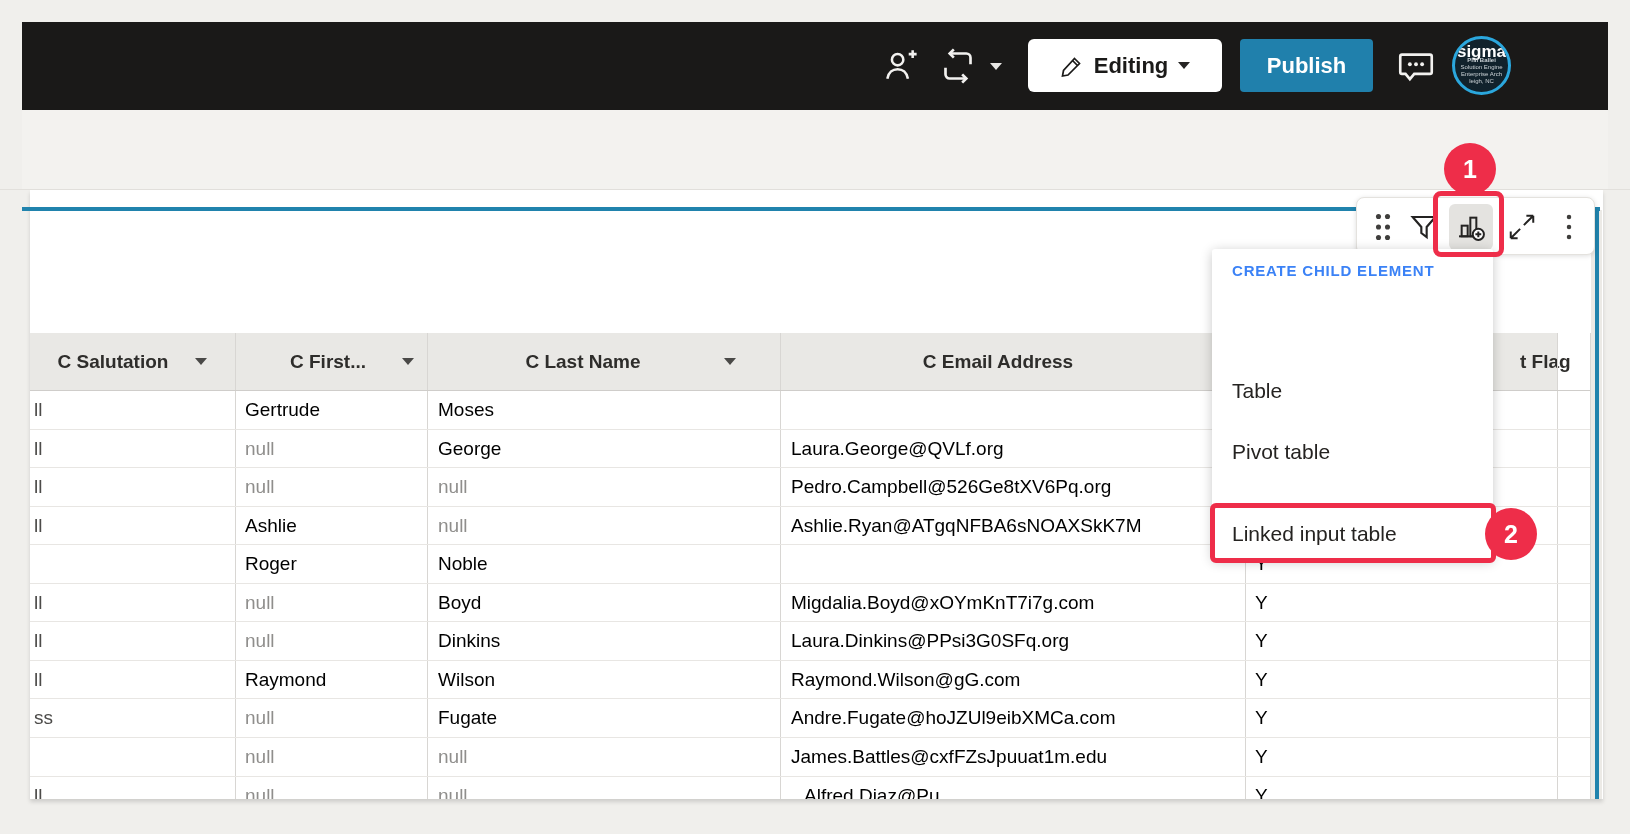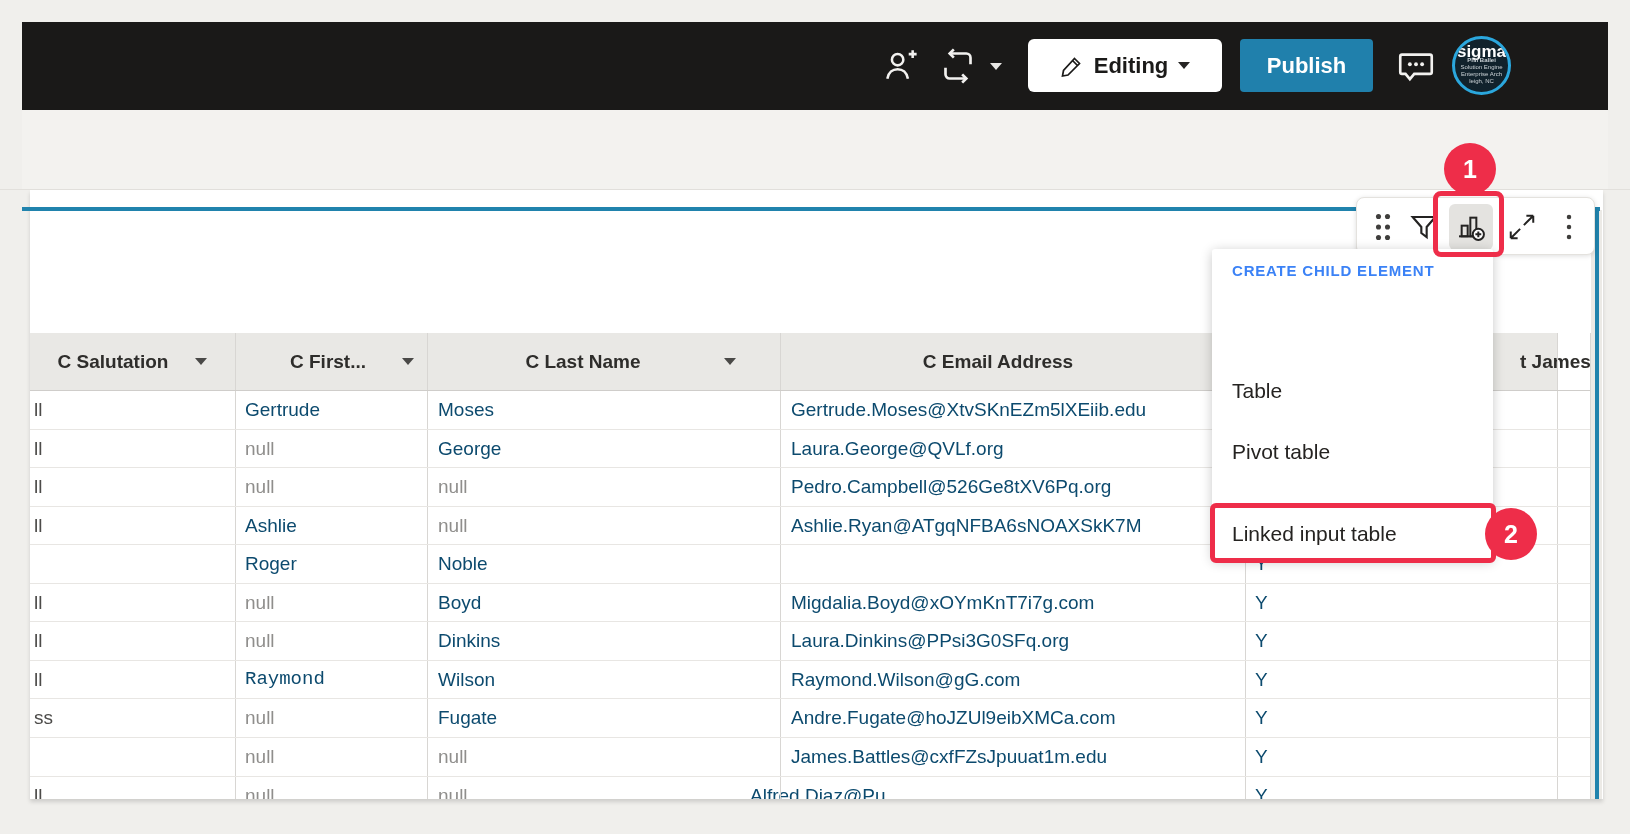--- a/index.html
+++ b/index.html
@@ -36,21 +36,21 @@
   #scrollstrip{left:1561px;top:20px;width:11px;height:589px;background:#eceae6;}
 
   .hdrbg{left:0;top:143px;width:1527px;height:57px;background:#e9e8e5;}
   .hdr-label{position:absolute;top:143px;height:57px;line-height:57px;font-size:19px;font-weight:bold;color:#2e2d2b;
      transform:translateX(-50%);white-space:nowrap;}
   .hdr-caret{position:absolute;top:168px;width:0;height:0;border-left:6px solid transparent;
      border-right:6px solid transparent;border-top:7px solid #4a4947;}
   .vline{position:absolute;top:143px;width:1px;height:466px;background:#d8d6d3;}
   .hline{position:absolute;left:0;width:1560px;height:1px;background:#e8e6e3;}
   .row{position:absolute;left:0;width:1560px;height:39px;}
-  .cell{position:absolute;top:0;height:39px;line-height:39px;font-size:19px;color:#0c4a6e;white-space:nowrap;}
+  .cell{position:absolute;top:0;height:39px;line-height:39px;font-size:19px;color:#000000;white-space:nowrap;}
   .cell.nul{color:#8f8e8c;}
   .cell.tail{color:#4c4b49;}
 
   
   #el-toolbar{left:1356px;top:197px;width:239px;height:58px;background:#fff;border:1px solid #e4e2de;
      box-sizing:border-box;border-radius:8px;box-shadow:0 1px 5px rgba(0,0,0,.13);z-index:6;
      display:flex;align-items:center;}
   .tool{position:absolute;top:0;height:58px;display:flex;align-items:center;justify-content:center;cursor:pointer;}
   #chart-chip{position:absolute;left:92px;top:6px;width:44px;height:46px;background:#e4e3e0;border-radius:6px;
      display:flex;align-items:center;justify-content:center;cursor:pointer;}
@@ -125,28 +125,27 @@
 <div class="abs" id="canvas">
   <div class="abs hdrbg"></div>
 
   <div class="hdr-label" style="left:83px">C Salutation</div>
   <div class="hdr-caret" style="left:165px"></div>
   <div class="hdr-label" style="left:298px">C First...</div>
   <div class="hdr-caret" style="left:372px"></div>
   <div class="hdr-label" style="left:553px">C Last Name</div>
   <div class="hdr-caret" style="left:694px"></div>
   <div class="hdr-label" style="left:968px">C Email Address</div>
-  <div class="hdr-label" style="left:1490px;transform:none;">t James</div>
+  <div class="hdr-label" style="left:1490px;transform:none;">t Flag</div>
 
   <div id="rows-host">
       <div class="row" style="top: 200px;">
         <div class="cell tail" style="left: 4px;">ll</div>
         <div class="cell" style="left: 215px;">Gertrude</div>
         <div class="cell" style="left: 408px;">Moses</div>
-        <div class="cell" style="left: 761px;">Gertrude.Moses@XtvSKnEZm5lXEiib.edu</div>
         <div class="cell" style="left: 1225px;">Y</div>
       </div>
       <div class="row" style="top: 238.55px;">
         <div class="cell tail" style="left: 4px;">ll</div>
         <div class="cell nul" style="left: 215px;">null</div>
         <div class="cell" style="left: 408px;">George</div>
         <div class="cell" style="left: 761px;">Laura.George@QVLf.org</div>
         <div class="cell" style="left: 1225px;">Y</div>
       </div>
       <div class="row" style="top: 277.1px;">
@@ -177,21 +176,21 @@
       </div>
       <div class="row" style="top: 431.3px;">
         <div class="cell tail" style="left: 4px;">ll</div>
         <div class="cell nul" style="left: 215px;">null</div>
         <div class="cell" style="left: 408px;">Dinkins</div>
         <div class="cell" style="left: 761px;">Laura.Dinkins@PPsi3G0SFq.org</div>
         <div class="cell" style="left: 1225px;">Y</div>
       </div>
       <div class="row" style="top: 469.85px;">
         <div class="cell tail" style="left: 4px;">ll</div>
-        <div class="cell" style="left: 215px; font-family: Liberation Mono, monospace;">Raymond</div>
+        <div class="cell" style="left: 215px;">Raymond</div>
         <div class="cell" style="left: 408px;">Wilson</div>
         <div class="cell" style="left: 761px;">Raymond.Wilson@gG.com</div>
         <div class="cell" style="left: 1225px;">Y</div>
       </div>
       <div class="row" style="top: 508.4px;">
         <div class="cell tail" style="left: 4px;">ss</div>
         <div class="cell nul" style="left: 215px;">null</div>
         <div class="cell" style="left: 408px;">Fugate</div>
         <div class="cell" style="left: 761px;">Andre.Fugate@hoJZUl9eibXMCa.com</div>
         <div class="cell" style="left: 1225px;">Y</div>
@@ -199,21 +198,21 @@
       <div class="row" style="top: 546.95px;">
         <div class="cell nul" style="left: 215px;">null</div>
         <div class="cell nul" style="left: 408px;">null</div>
         <div class="cell" style="left: 761px;">James.Battles@cxfFZsJpuuat1m.edu</div>
         <div class="cell" style="left: 1225px;">Y</div>
       </div>
       <div class="row" style="top: 585.5px;">
         <div class="cell tail" style="left: 4px;">ll</div>
         <div class="cell nul" style="left: 215px;">null</div>
         <div class="cell nul" style="left: 408px;">null</div>
-        <div class="cell" style="left: 720px;">Alfred.Diaz@Pu</div>
+        <div class="cell" style="left: 774px;">Alfred.Diaz@Pu</div>
         <div class="cell" style="left: 1225px;">Y</div>
       </div>
     </div>
   <div id="grid-host">
       <div class="vline" style="left: 205px;"></div>
       <div class="vline" style="left: 397px;"></div>
       <div class="vline" style="left: 750px;"></div>
       <div class="vline" style="left: 1215px;"></div>
       <div class="vline" style="left: 1527px;"></div>
       <div class="vline" style="left: 1560px;"></div>

